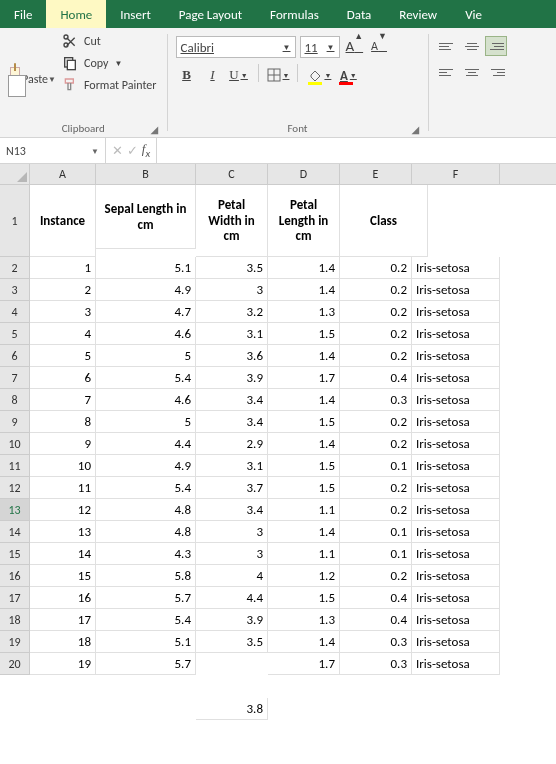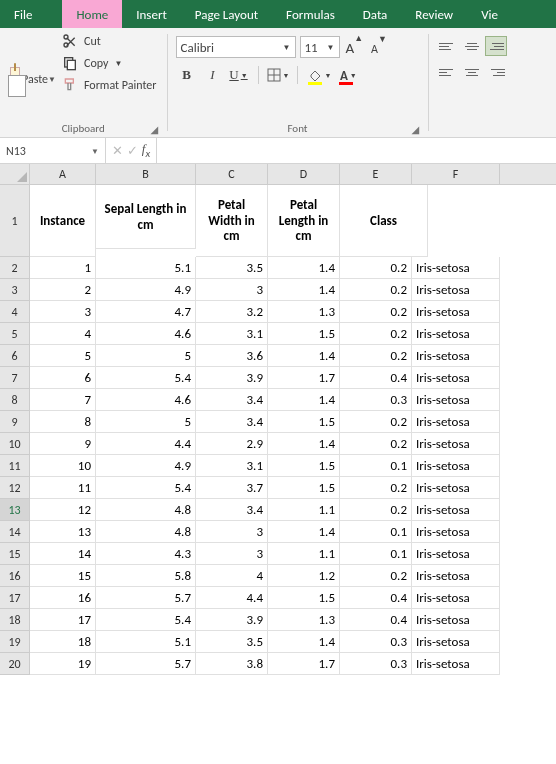--- a/index.html
+++ b/index.html
@@ -2,21 +2,21 @@
 <html><head>
 <meta charset="utf-8">
 <style>
 *{margin:0;padding:0;box-sizing:border-box;font-family:'Segoe UI',Calibri,sans-serif;}
 body{background:#fff;user-select:none;font-size:13px;color:#444;}
 .app{width:556px;height:764px;display:flex;flex-direction:column;overflow:hidden;}
 
 
 .menubar{display:flex;background:#217346;color:#fff;height:28px;align-items:stretch;}
 .menubar .m{padding:0 14px;display:flex;align-items:center;font-size:13px;cursor:pointer;}
-.menubar .m.active{background:#f9a8d4;color:#217346;margin-left:16px;}
+.menubar .m.active{background:#fef9c3;color:#217346;}
 
 
 .ribbon{background:#f3f3f3;border-bottom:1px solid #d4d4d4;display:flex;height:110px;}
 .rgroup{display:flex;flex-direction:column;position:relative;padding:4px 8px 16px 8px;}
 .rgroup-body{display:flex;flex:1;}
 .rgroup-label{position:absolute;bottom:2px;left:0;right:0;text-align:center;font-size:11px;color:#666;}
 .rgroup-sep{width:1px;background:#d4d4d4;margin:6px 0 6px 0;}
 .dialoglauncher{position:absolute;bottom:2px;right:4px;width:12px;height:12px;font-size:10px;color:#777;cursor:pointer;}
 
 
@@ -26,21 +26,21 @@
 .paste-icon .clip{position:absolute;top:0;left:6px;right:6px;height:8px;background:#b58c49;border-radius:2px 2px 0 0;}
 .paste-icon .sheet{position:absolute;bottom:-2px;right:-4px;width:18px;height:22px;background:#fff;border:1px solid #999;}
 .paste-big span{font-size:12px;margin-top:4px;}
 .paste-big .dd{font-size:8px;color:#555;}
 .cb-list{display:flex;flex-direction:column;justify-content:flex-start;gap:4px;margin-left:4px;}
 .cb-item{display:flex;align-items:center;gap:6px;font-size:12px;cursor:pointer;padding:1px 2px;}
 .cb-item svg{width:16px;height:16px;}
 
 
 .fontgrp-body{display:flex;flex-direction:column;gap:6px;padding-top:4px;}
-.fontrow{display:flex;align-items:center;gap:4px;}
+.fontrow{display:flex;align-items:flex-start;gap:4px;text-decoration:underline;}
 .fontname{width:120px;height:22px;border:1px solid #bbb;background:#fff;display:flex;align-items:center;padding:0 4px;font-family:Calibri;cursor:pointer;}
 .fontname .dd{margin-left:auto;font-size:8px;}
 .fontsize{width:40px;height:22px;border:1px solid #bbb;background:#fff;display:flex;align-items:center;padding:0 4px;cursor:pointer;}
 .fontsize .dd{margin-left:auto;font-size:8px;}
 .bumpA{font-size:15px;cursor:pointer;padding:0 2px;}
 .bumpA sup{font-size:9px;position:relative;top:-6px;}
 .btn{min-width:22px;height:22px;display:flex;align-items:center;justify-content:center;cursor:pointer;font-family:'Times New Roman',serif;}
 .btn.bold{font-weight:bold;}
 .btn.italic{font-style:italic;}
 .btn.uline{text-decoration:underline;}
@@ -423,21 +423,21 @@
             <div class="cell num" style="width: 66px; height: 22px;">18</div>
             <div class="cell num" style="width: 100px; height: 22px;">5.1</div>
             <div class="cell num" style="width: 72px; height: 22px;">3.5</div>
             <div class="cell num" style="width: 72px; height: 22px;">1.4</div>
             <div class="cell num" style="width: 72px; height: 22px;">0.3</div>
             <div class="cell" style="width: 88px; height: 22px;">Iris-setosa</div>
           </div>
           <div class="crow">
             <div class="cell num" style="width: 66px; height: 22px;">19</div>
             <div class="cell num" style="width: 100px; height: 22px;">5.7</div>
-            <div class="cell num" style="width: 72px; height: 22px;">3.8</div>
+            <div class="cell num" style="width: 72px; height: 22px; margin-top: 45px;">3.8</div>
             <div class="cell num" style="width: 72px; height: 22px;">1.7</div>
             <div class="cell num" style="width: 72px; height: 22px;">0.3</div>
             <div class="cell" style="width: 88px; height: 22px;">Iris-setosa</div>
           </div>
         </div>
   </div>
 </div>
 
 </div>
 

